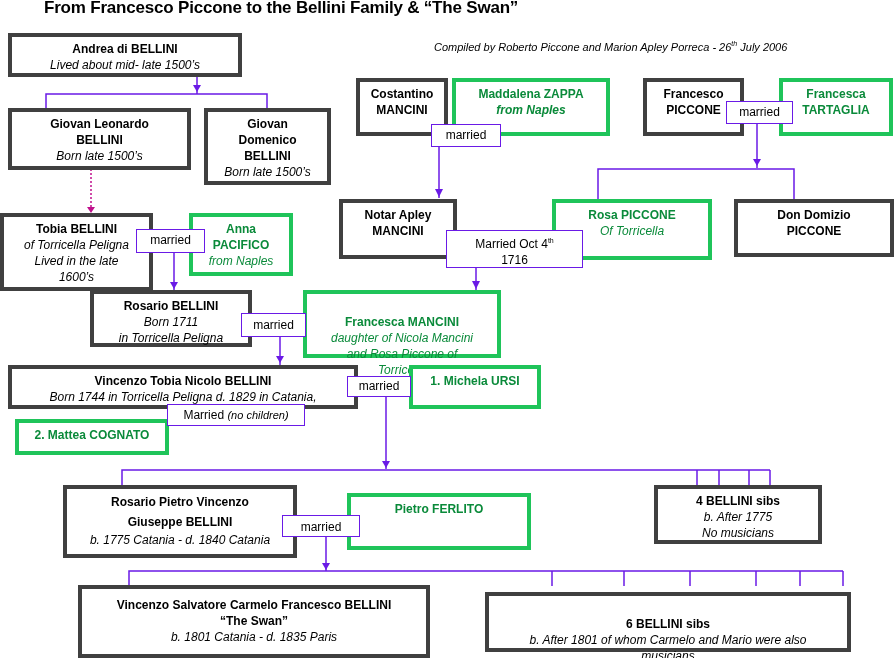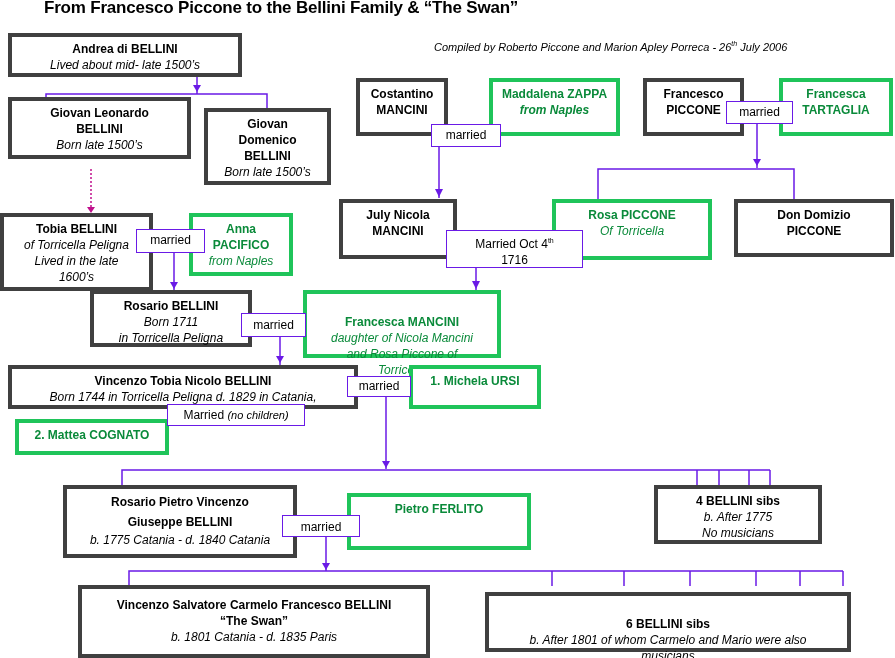--- a/index.html
+++ b/index.html
@@ -74,37 +74,37 @@
 </svg>
 
 <div class="title">From Francesco Piccone to the Bellini Family &amp; “The Swan”</div>
 <div class="credit"><span>Compiled by Roberto Piccone and Marion Apley Porreca - 26</span><sup>th</sup><span> July 2006</span></div>
 
 <div class="box" style="left:8px;top:33px;width:234px;height:44px;">
   <span class="n">Andrea di BELLINI</span>
   <span class="d">Lived about mid- late 1500’s</span>
 </div>
 
-<div class="box" style="left:8px;top:97px;width:183px;height:62px;">
+<div class="box" style="left:8px;top:108px;width:183px;height:62px;">
   <span class="n">Giovan Leonardo</span>
   <span class="n">BELLINI</span>
   <span class="d">Born late 1500’s</span>
 </div>
 <div class="box" style="left:204px;top:108px;width:127px;height:77px;">
   <span class="n">Giovan</span>
   <span class="n">Domenico</span>
   <span class="n">BELLINI</span>
   <span class="d">Born late 1500’s</span>
 </div>
 
 <div class="box" style="left:356px;top:78px;width:92px;height:58px;">
   <span class="n">Costantino</span>
   <span class="n">MANCINI</span>
 </div>
-<div class="box g" style="left:489px;top:78px;width:131px;height:58px;">
+<div class="box g" style="left:452px;top:78px;width:158px;height:58px;">
   <span class="n">Maddalena ZAPPA</span>
   <span class="n d">from Naples</span>
 </div>
 <div class="m" style="left:431px;top:124px;width:70px;height:23px;line-height:20px;">married</div>
 
 <div class="box" style="left:643px;top:78px;width:101px;height:58px;">
   <span class="n">Francesco</span>
   <span class="n">PICCONE</span>
 </div>
 <div class="box g" style="left:779px;top:78px;width:114px;height:58px;">
@@ -120,21 +120,21 @@
   <span class="d">1600’s</span>
 </div>
 <div class="box g" style="left:189px;top:213px;width:104px;height:63px;">
   <span class="n">Anna</span>
   <span class="n">PACIFICO</span>
   <span class="d">from Naples</span>
 </div>
 <div class="m" style="left:136px;top:229px;width:69px;height:24px;line-height:21px;">married</div>
 
 <div class="box" style="left:339px;top:199px;width:118px;height:60px;">
-  <span class="n">July Nicola</span>
+  <span class="n">Notar Apley</span>
   <span class="n">MANCINI</span>
 </div>
 <div class="box g" style="left:552px;top:199px;width:160px;height:61px;">
   <span class="n">Rosa PICCONE</span>
   <span class="d">Of Torricella</span>
 </div>
 <div class="box" style="left:734px;top:199px;width:160px;height:58px;">
   <span class="n">Don Domizio</span>
   <span class="n">PICCONE</span>
 </div>

